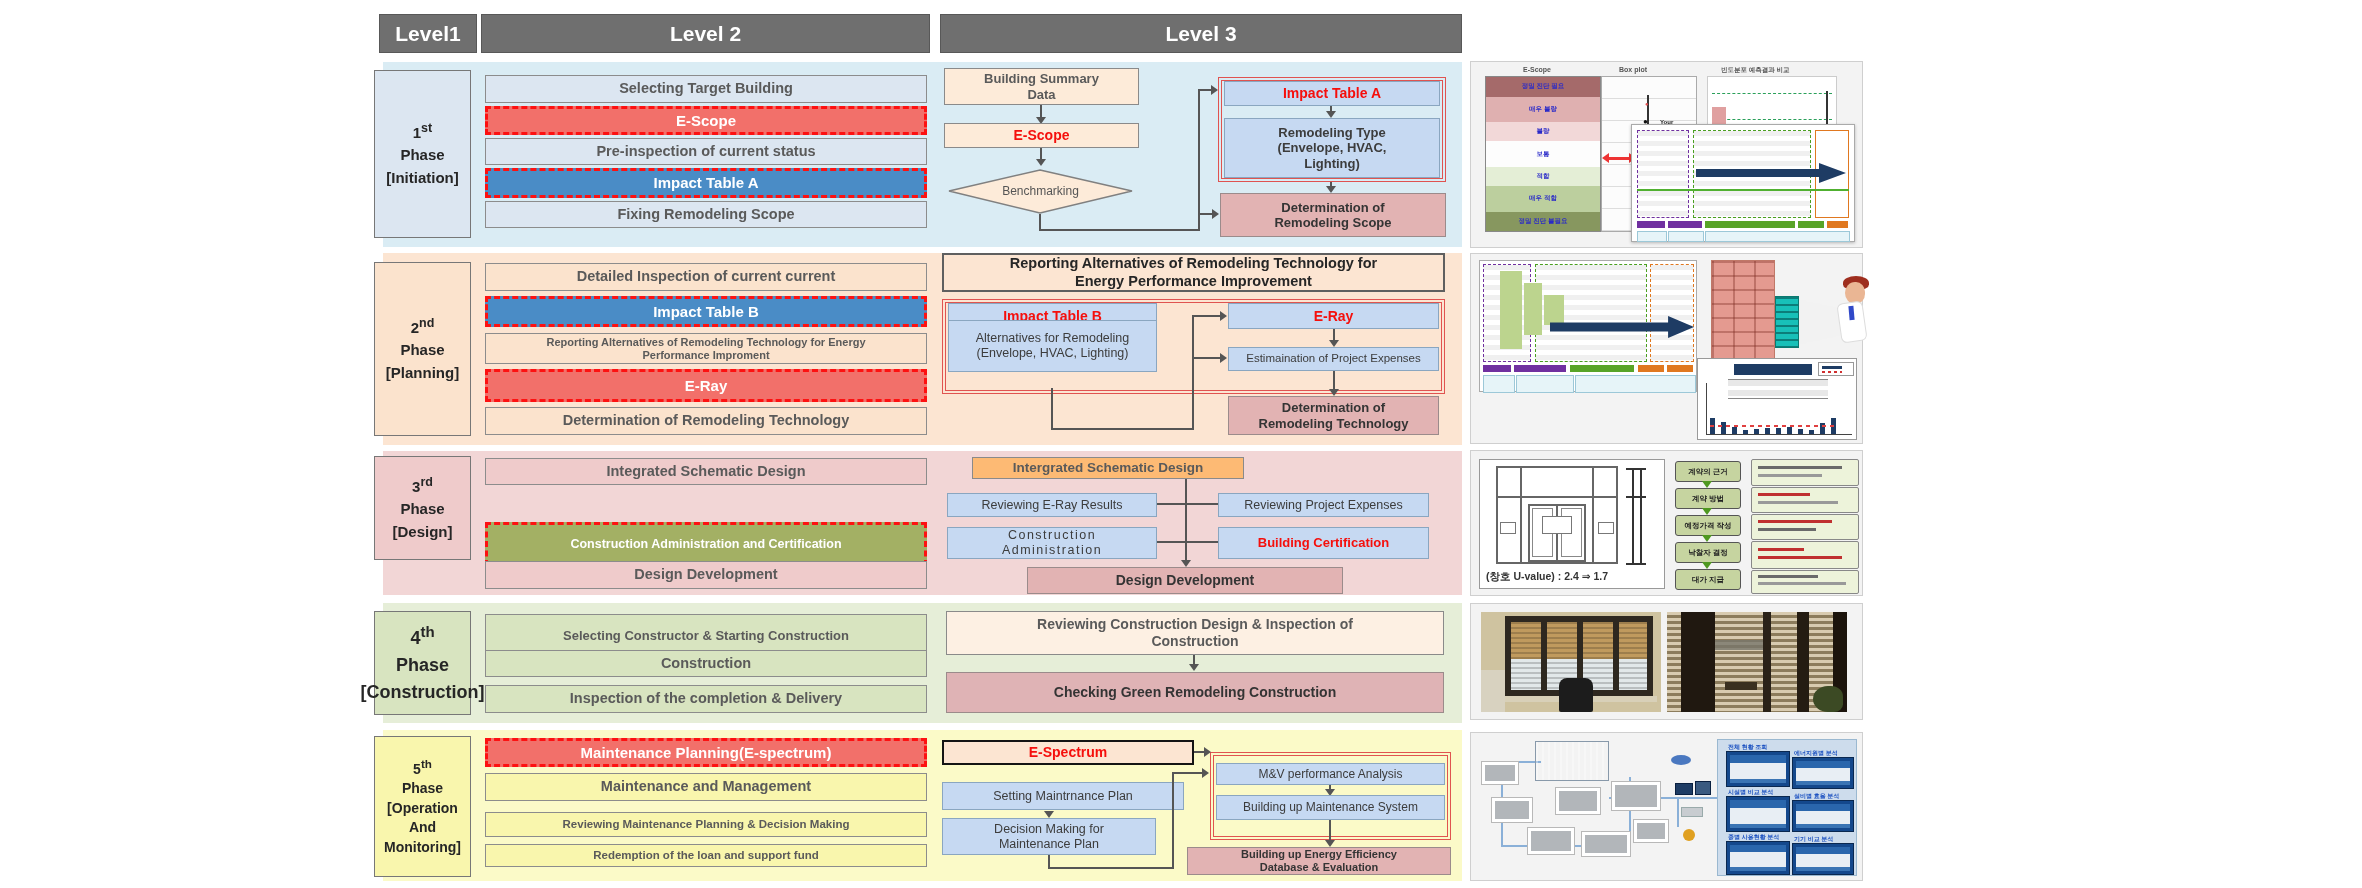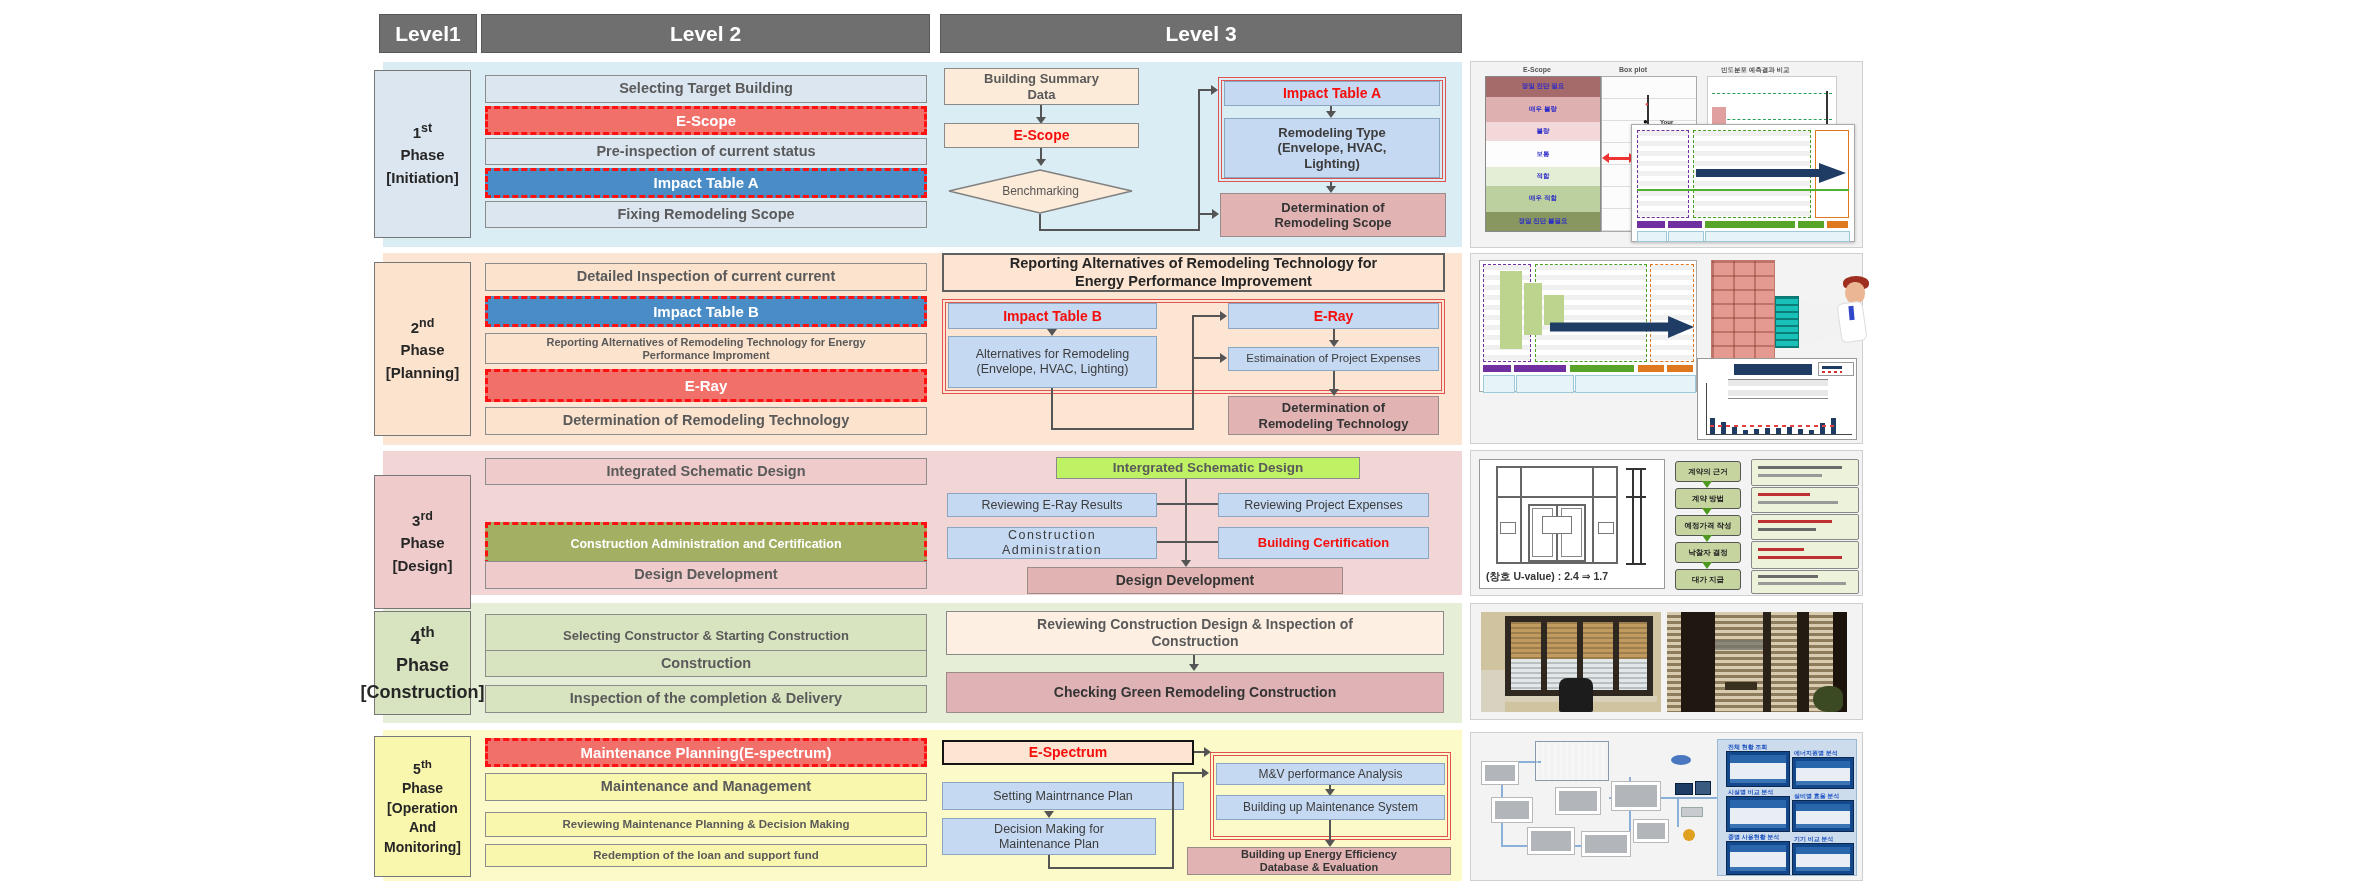--- a/index.html
+++ b/index.html
@@ -74,21 +74,21 @@
   <div class="bx l1 lf1" style="top:70px;height:168px">
     <div><span>1</span><sup>st</sup></div>
     <div>Phase</div>
     <div>[Initiation]</div>
   </div>
   <div class="bx l1 lf2" style="top:262px;height:174px">
     <div><span>2</span><sup>nd</sup></div>
     <div>Phase</div>
     <div>[Planning]</div>
   </div>
-  <div class="bx l1 lf3" style="top:475px;height:134px">
+  <div class="bx l1 lf3" style="top:456px;height:104px">
     <div><span>3</span><sup>rd</sup></div>
     <div>Phase</div>
     <div>[Design]</div>
   </div>
   <div class="bx l1 lf4" style="top:611px;height:104px;font-size:18px">
     <div><span>4</span><sup>th</sup></div>
     <div>Phase</div>
     <div>[Construction]</div>
   </div>
   <div class="bx l1 lf5" style="top:736px;height:141px;font-size:14px;line-height:1.4">
@@ -149,38 +149,38 @@
   <div class="ln" style="left:1198px;top:89px;width:2px;height:142px"></div>
   <div class="ln" style="left:1200px;top:89px;width:11px;height:2px"></div>
   <div class="tr" style="left:1211px;top:85px"></div>
   <div class="ln" style="left:1200px;top:213px;width:12px;height:2px"></div>
   <div class="tr" style="left:1212px;top:209px"></div>
 
   <div class="bx p2hdr" style="left:942px;top:253px;width:503px;height:39px;padding:0 40px">Reporting Alternatives of Remodeling Technology for Energy Performance Improvement</div>
   <div class="rcont" style="left:942px;top:299px;width:503px;height:95px"></div>
   <div class="bx lblue redtx" style="left:948px;top:303px;width:209px;height:26px;font-size:14px">Impact Table B</div>
   <div class="td" style="left:1047px;top:329px"></div>
-  <div class="bx lblue" style="left:948px;top:336px;width:209px;height:52px;padding:4px 10px">Alternatives for Remodeling (Envelope, HVAC, Lighting)</div>
+  <div class="bx lblue" style="left:948px;top:320px;width:209px;height:52px;padding:4px 10px">Alternatives for Remodeling (Envelope, HVAC, Lighting)</div>
   <div class="bx lblue redtx" style="left:1228px;top:303px;width:211px;height:26px;font-size:14px">E-Ray</div>
   <div class="ln" style="left:1333px;top:329px;width:2px;height:12px"></div>
   <div class="td" style="left:1329px;top:340px"></div>
   <div class="bx lblue" style="left:1228px;top:347px;width:211px;height:24px;font-size:11.5px">Estimaination of Project Expenses</div>
   <div class="ln" style="left:1333px;top:371px;width:2px;height:19px"></div>
   <div class="td" style="left:1329px;top:389px"></div>
   <div class="bx pink" style="left:1228px;top:396px;width:211px;height:39px;padding:0 28px">Determination of Remodeling Technology</div>
 
   <div class="ln" style="left:1192px;top:315px;width:2px;height:115px"></div>
   <div class="ln" style="left:1051px;top:428px;width:141px;height:2px"></div>
   <div class="ln" style="left:1051px;top:388px;width:2px;height:42px"></div>
   <div class="ln" style="left:1194px;top:315px;width:26px;height:2px"></div>
   <div class="tr" style="left:1220px;top:311px"></div>
   <div class="ln" style="left:1194px;top:357px;width:26px;height:2px"></div>
   <div class="tr" style="left:1220px;top:353px"></div>
 
-  <div class="bx cream" style="left:1056px;top:457px;width:304px;height:22px;font-size:13.5px;background:#bef264">Intergrated Schematic Design</div>
+  <div class="bx cream" style="left:972px;top:457px;width:272px;height:22px;font-size:13.5px;background:#fdba74">Intergrated Schematic Design</div>
   <div class="bx lblue" style="left:947px;top:493px;width:210px;height:24px">Reviewing E-Ray Results</div>
   <div class="bx lblue" style="left:1218px;top:493px;width:211px;height:24px">Reviewing Project Expenses</div>
   <div class="bx lblue" style="left:947px;top:527px;width:210px;height:32px;letter-spacing:1.5px;padding:0 14px">Construction Administration</div>
   <div class="bx lblue redtx" style="left:1218px;top:527px;width:211px;height:32px;font-size:13px">Building Certification</div>
   <div class="bx pink" style="left:1027px;top:567px;width:316px;height:27px;font-size:14px">Design Development</div>
   <div class="ln" style="left:1185px;top:479px;width:2px;height:82px"></div>
   <div class="td" style="left:1181px;top:560px"></div>
   <div class="ln" style="left:1157px;top:503px;width:61px;height:2px"></div>
   <div class="ln" style="left:1157px;top:541px;width:61px;height:2px"></div>
 

